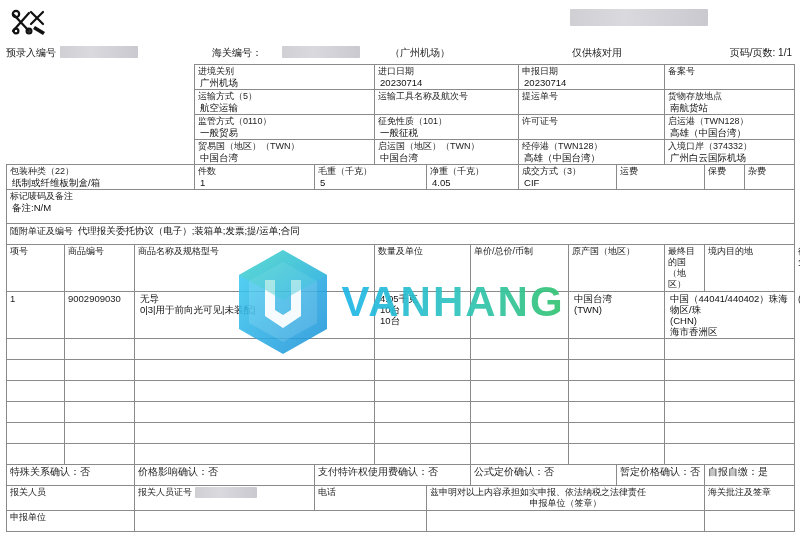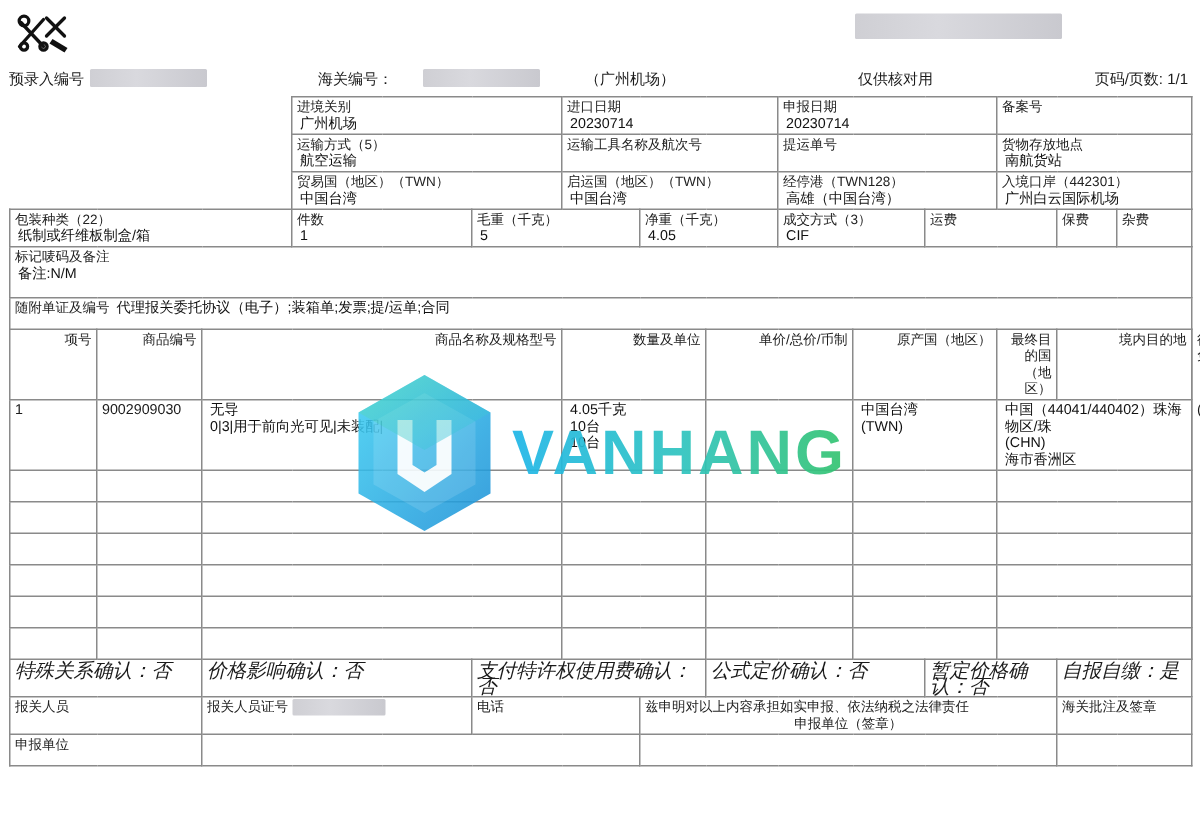--- a/index.html
+++ b/index.html
@@ -50,27 +50,27 @@
   }
   table.grid td {
     border:1px solid #8a8a8a; padding:1px 3px; vertical-align:top;
     height:21px; line-height:11px; color:#1b1b1b;
   }
   .cap { font-size:9px; color:#222; display:block; }
   .val { font-size:9.5px; color:#111; display:block; padding-left:2px; }
   .nb { border:none !important; }
 
   
-  .goods-head td { height:18px; font-size:9px; text-align:right; }
+  .goods-head td { height:18px; font-size:9px; text-align:left; }
 
   
   .blank td { height:20px; }
 
   
-  .bottom td { height:22px; font-size:13px;font-style:italic; }
+  .bottom td { height:22px; font-size:10px; }
   .sign td { height:38px; font-size:9px; vertical-align:top; }
 
   
   .wm {
     position:absolute; left:0; right:0; top:232px; height:140px;
     display:flex; align-items:center; justify-content:center;
     pointer-events:none; z-index:5;
   }
   .wm-inner { display:flex; align-items:center; gap:10px; opacity:.92; }
   .wm-hex { position:relative; width:96px; height:108px; }
@@ -178,37 +178,56 @@
       <td colspan="3">
         <span class="cap">提运单号</span>
         <span class="val"></span>
       </td>
       <td colspan="3">
         <span class="cap">货物存放地点</span>
         <span class="val">南航货站</span>
       </td>
     </tr>
 
+    <tr>
+      <td colspan="3" class="nb" style="border:none"></td>
+      <td colspan="3">
+        <span class="cap">监管方式（0110）</span>
+        <span class="val">一般贸易</span>
+      </td>
+      <td colspan="3">
+        <span class="cap">征免性质（101）</span>
+        <span class="val">一般征税</span>
+      </td>
+      <td colspan="3">
+        <span class="cap">许可证号</span>
+        <span class="val"></span>
+      </td>
+      <td colspan="3">
+        <span class="cap">启运港（TWN128）</span>
+        <span class="val">高雄（中国台湾）</span>
+      </td>
+    </tr>
 
     <tr>
       <td colspan="3" class="nb" style="border:none"></td>
       <td colspan="3">
         <span class="cap">贸易国（地区）（TWN）</span>
         <span class="val">中国台湾</span>
       </td>
       <td colspan="3">
         <span class="cap">启运国（地区）（TWN）</span>
         <span class="val">中国台湾</span>
       </td>
       <td colspan="3">
         <span class="cap">经停港（TWN128）</span>
         <span class="val">高雄（中国台湾）</span>
       </td>
       <td colspan="3">
-        <span class="cap">入境口岸（442301）</span>
+        <span class="cap">入境口岸（374332）</span>
         <span class="val">广州白云国际机场</span>
       </td>
     </tr>
 
     <tr>
       <td colspan="3" rowspan="1">
         <span class="cap">包装种类（22）</span>
         <span class="val">纸制或纤维板制盒/箱</span>
       </td>
       <td colspan="2">

